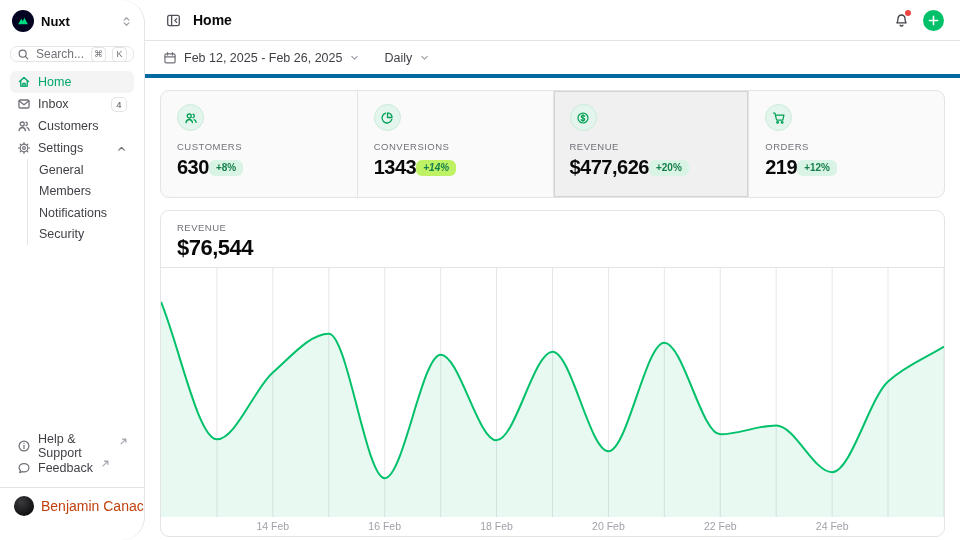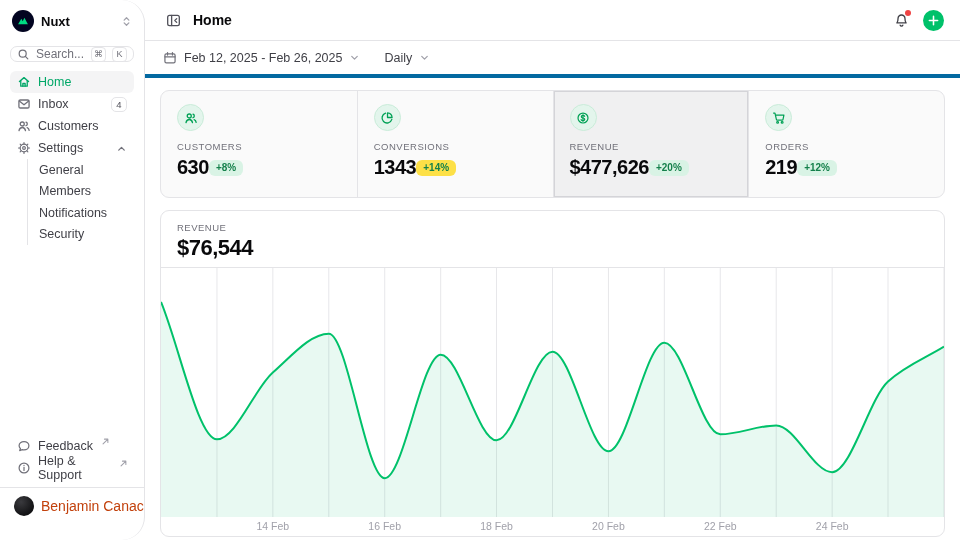--- a/index.html
+++ b/index.html
@@ -184,40 +184,40 @@
         </div>
       <div class="sub-item">
           <span>Security</span>
         </div>
     </div>
   </nav>
 
   <div class="sidebar-bottom">
     <div class="nav-item">
       <span class="ic">
-        <svg width="14" height="14" viewBox="0 0 16 16" fill="none" stroke="currentColor" stroke-width="1.4" stroke-linejoin="round">
-            <path d="M8 2.9c3.1 0 5.6 2.1 5.6 4.8S11.1 12.5 8 12.5c-.7 0-1.4-.1-2-.3l-2.9 1 .8-2.3A4.6 4.6 0 0 1 2.4 7.7C2.4 5 4.9 2.9 8 2.9z"></path>
-          </svg>
-      </span>
-      <span>Feedback</span>
-      <span class="ext-arrow">
-        <svg width="7" height="7" viewBox="0 0 8 8" fill="none" stroke="currentColor" stroke-width="1.2" stroke-linecap="round" stroke-linejoin="round">
-            <path d="M1.2 6.8 6.5 1.5M2.8 1.3h3.9v3.9"></path>
-          </svg>
-      </span>
-    </div>
-    <div class="nav-item">
-      <span class="ic">
         <svg width="14" height="14" viewBox="0 0 16 16" fill="none" stroke="currentColor" stroke-width="1.4" stroke-linecap="round">
             <circle cx="8" cy="8" r="5.6"></circle>
             <path d="M8 7.4v3.4"></path>
             <path d="M8 5.1v.1"></path>
           </svg>
       </span>
       <span>Help &amp; Support</span>
+      <span class="ext-arrow">
+        <svg width="7" height="7" viewBox="0 0 8 8" fill="none" stroke="currentColor" stroke-width="1.2" stroke-linecap="round" stroke-linejoin="round">
+            <path d="M1.2 6.8 6.5 1.5M2.8 1.3h3.9v3.9"></path>
+          </svg>
+      </span>
+    </div>
+    <div class="nav-item">
+      <span class="ic">
+        <svg width="14" height="14" viewBox="0 0 16 16" fill="none" stroke="currentColor" stroke-width="1.4" stroke-linejoin="round">
+            <path d="M8 2.9c3.1 0 5.6 2.1 5.6 4.8S11.1 12.5 8 12.5c-.7 0-1.4-.1-2-.3l-2.9 1 .8-2.3A4.6 4.6 0 0 1 2.4 7.7C2.4 5 4.9 2.9 8 2.9z"></path>
+          </svg>
+      </span>
+      <span>Feedback</span>
       <span class="ext-arrow">
         <svg width="7" height="7" viewBox="0 0 8 8" fill="none" stroke="currentColor" stroke-width="1.2" stroke-linecap="round" stroke-linejoin="round">
             <path d="M1.2 6.8 6.5 1.5M2.8 1.3h3.9v3.9"></path>
           </svg>
       </span>
     </div>
     <div class="sb-divider"></div>
     <div class="user-row">
       <span class="avatar"></span>
       <span class="user-name">Benjamin Canac</span>
@@ -299,21 +299,21 @@
     <div class="stat">
       <span class="stat-ic">
         <svg width="14" height="14" viewBox="0 0 16 16" fill="none" stroke="currentColor" stroke-width="1.5" stroke-linecap="round" stroke-linejoin="round">
             <path d="M13.5 9.6A5.7 5.7 0 1 1 6.4 2.5"></path>
             <path d="M8.6 2.2a5.7 5.7 0 0 1 5.2 5.2H8.6z"></path>
           </svg>
       </span>
       <div class="stat-label">CONVERSIONS</div>
       <div class="stat-value-row">
         <span class="stat-value">1343</span>
-        <span class="pct-badge" style="background: #fde047; color: rgb(21, 128, 75);">+14%</span>
+        <span class="pct-badge" style="background: #bef264; color: rgb(21, 128, 75); font-style: italic;">+14%</span>
       </div>
     </div>
     <div class="stat selected">
       <span class="stat-ic">
         <svg width="14" height="14" viewBox="0 0 16 16" fill="none" stroke="currentColor" stroke-width="1.4" stroke-linecap="round">
             <circle cx="8" cy="8" r="5.7"></circle>
             <path d="M8 4.4v7.2"></path>
             <path d="M9.9 6.1c-.3-.6-1-1-1.9-1-1.1 0-1.9.6-1.9 1.4 0 .9.7 1.2 1.9 1.5 1.2.2 2 .6 2 1.5s-.9 1.4-2.1 1.4c-.9 0-1.7-.4-2-1"></path>
           </svg>
       </span>

